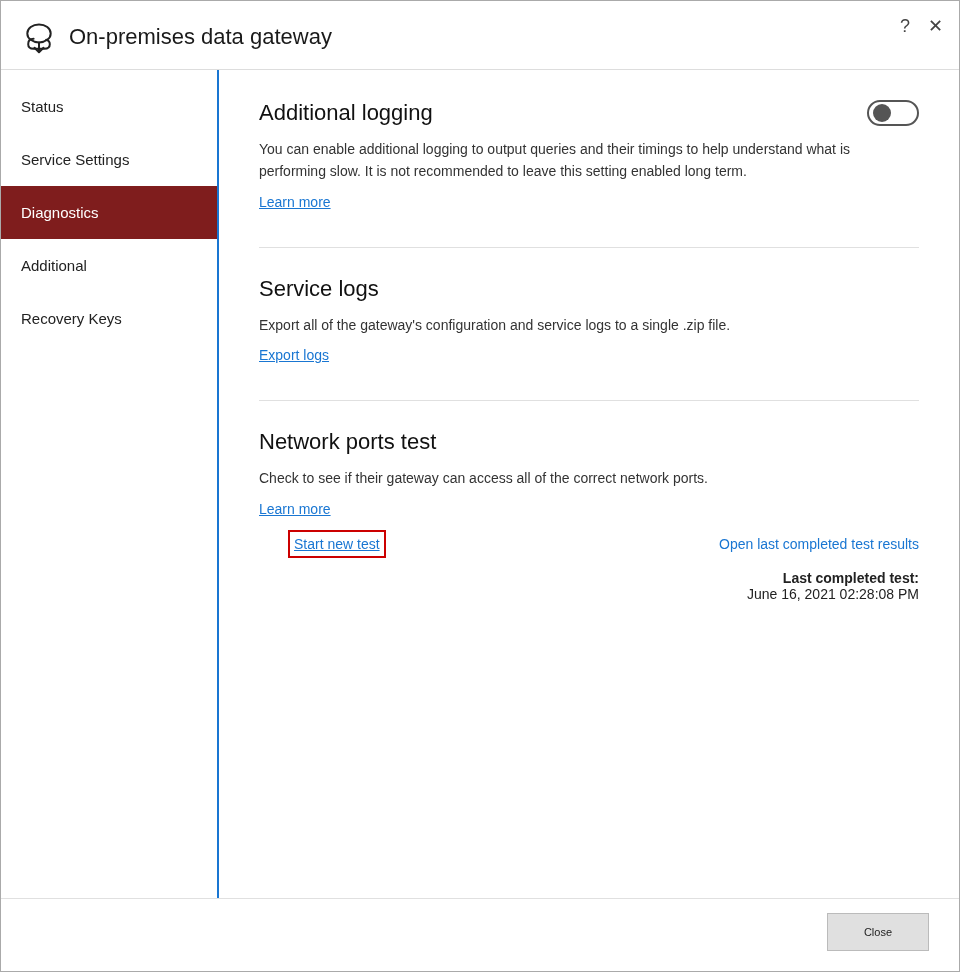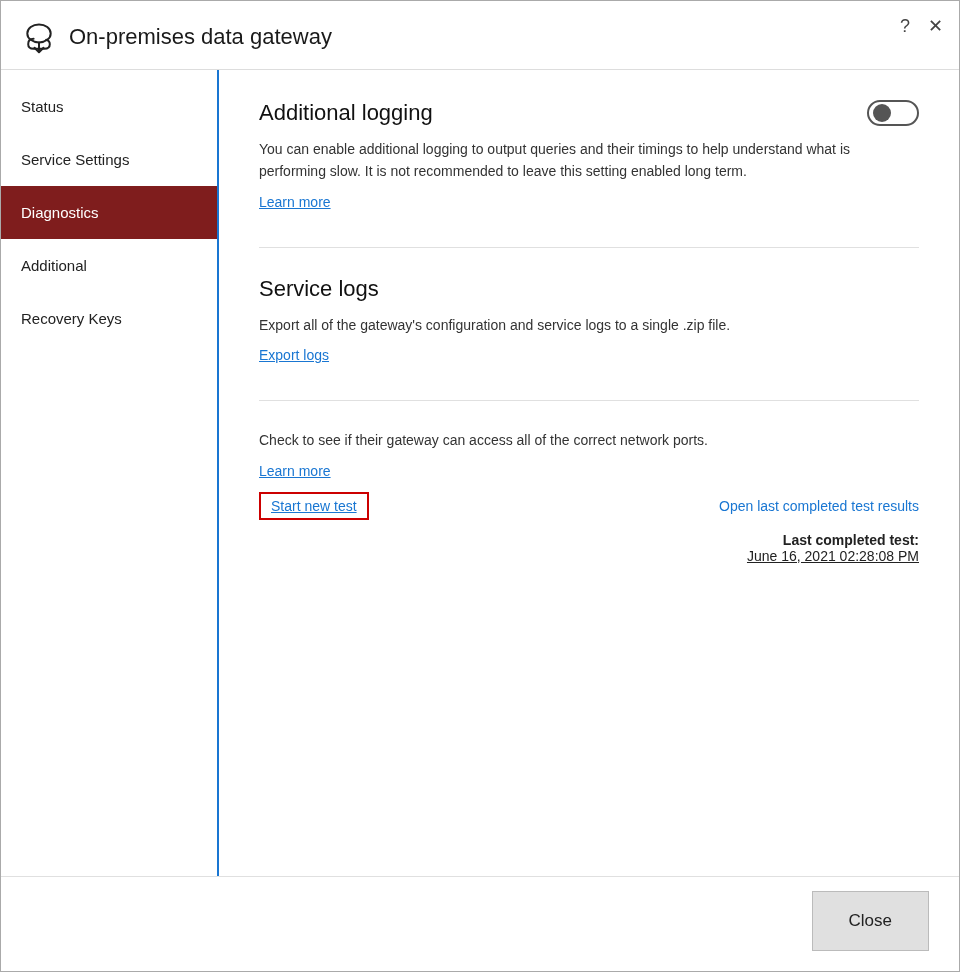--- a/index.html
+++ b/index.html
@@ -149,47 +149,47 @@
       justify-content: space-between;
       margin-top: 12px;
     }
     .start-new-test-btn {
       color: #1976d2;
       font-size: 14px;
       text-decoration: underline;
       cursor: pointer;
       background: #fff;
       border: 2px solid #cc0000;
-      padding: 4px 10px;
+      padding: 4px 4px;
       display: inline-block;
+      margin-left: 29px;
     }
     .last-completed {
       text-align: right;
     }
     .last-completed-label {
       font-size: 14px;
       color: #222;
       font-weight: 600;
     }
     .last-completed-date {
       font-size: 14px;
       color: #222;
-      text-decoration: underline;
     }
     .footer {
       display: flex;
       justify-content: flex-end;
       padding: 14px 30px 20px 30px;
       border-top: 1px solid #e0e0e0;
     }
     .close-btn {
       background: #e0e0e0;
       border: 1px solid #bbb;
-      padding: 19px 36px;
-      font-size: 17px;
+      padding: 12px 36px;
+      font-size: 11px;
       cursor: pointer;
       color: #222;
     }
     .open-results-link {
       color: #1976d2;
       font-size: 14px;
       cursor: pointer;
     }
   </style>
 </head>
@@ -240,20 +240,23 @@
         <div class="section-header">
           <span class="section-title">Service logs</span>
         </div>
         <p class="section-desc">Export all of the gateway's configuration and service logs to a single .zip file.</p>
         <a class="link">Export logs</a>
       </div>
 
       <hr class="divider">
 
       <div class="section">
+        <div class="section-header">
+          <span class="section-title">Network ports test</span>
+        </div>
         <p class="section-desc">Check to see if their gateway can access all of the correct network ports.</p>
         <a class="link">Learn more</a>
         <div class="ports-test-row">
           <span class="start-new-test-btn">Start new test</span>
           <a class="open-results-link">Open last completed test results</a>
         </div>
         <div class="last-completed" style="margin-top:12px;">
           <div class="last-completed-label">Last completed test:</div>
           <div class="last-completed-date">June 16, 2021 02:28:08 PM</div>
         </div>

